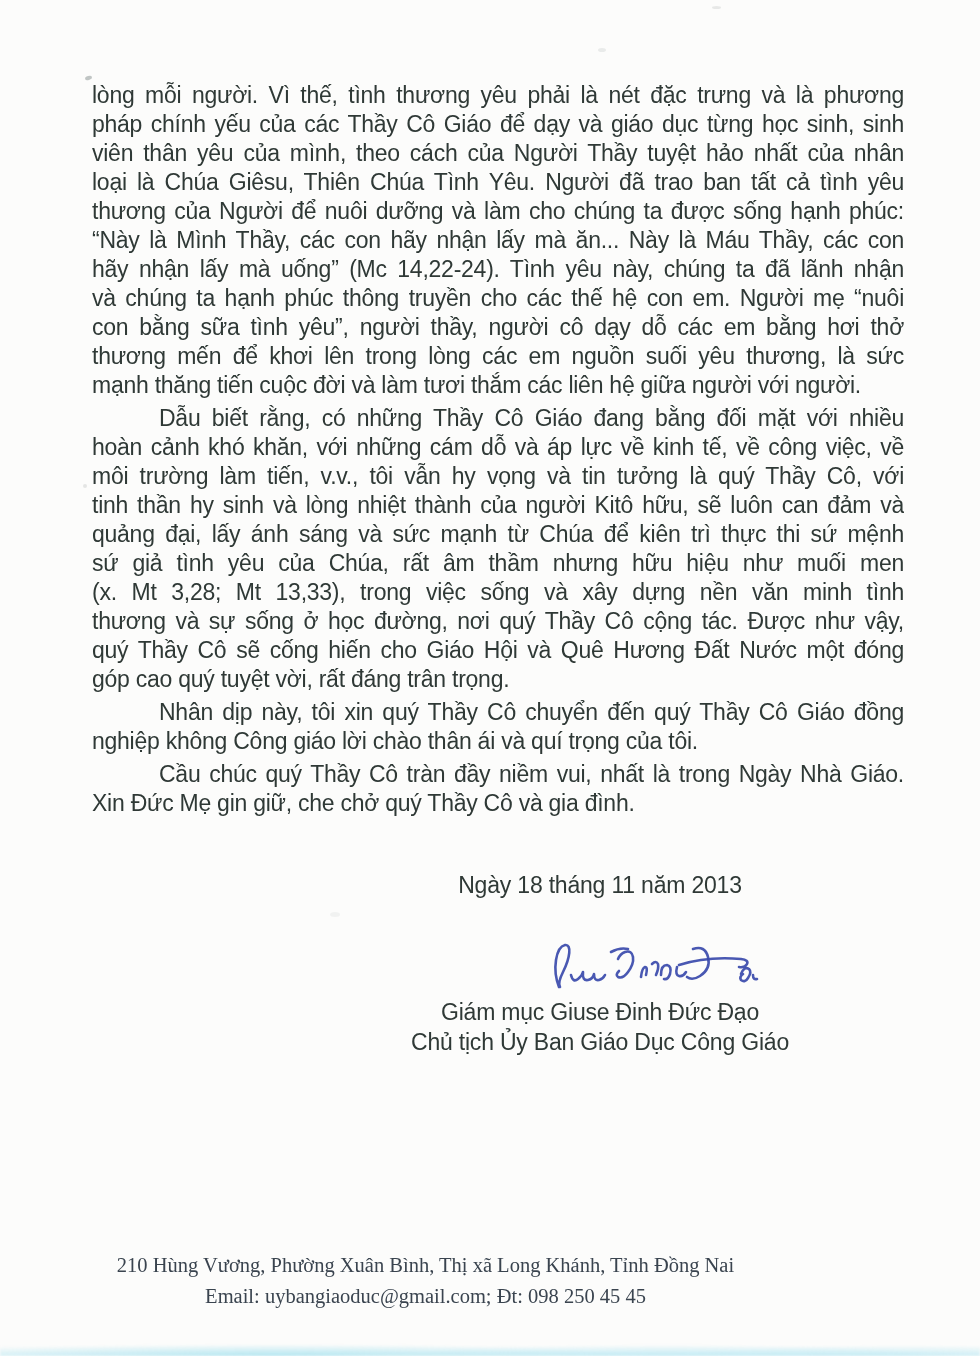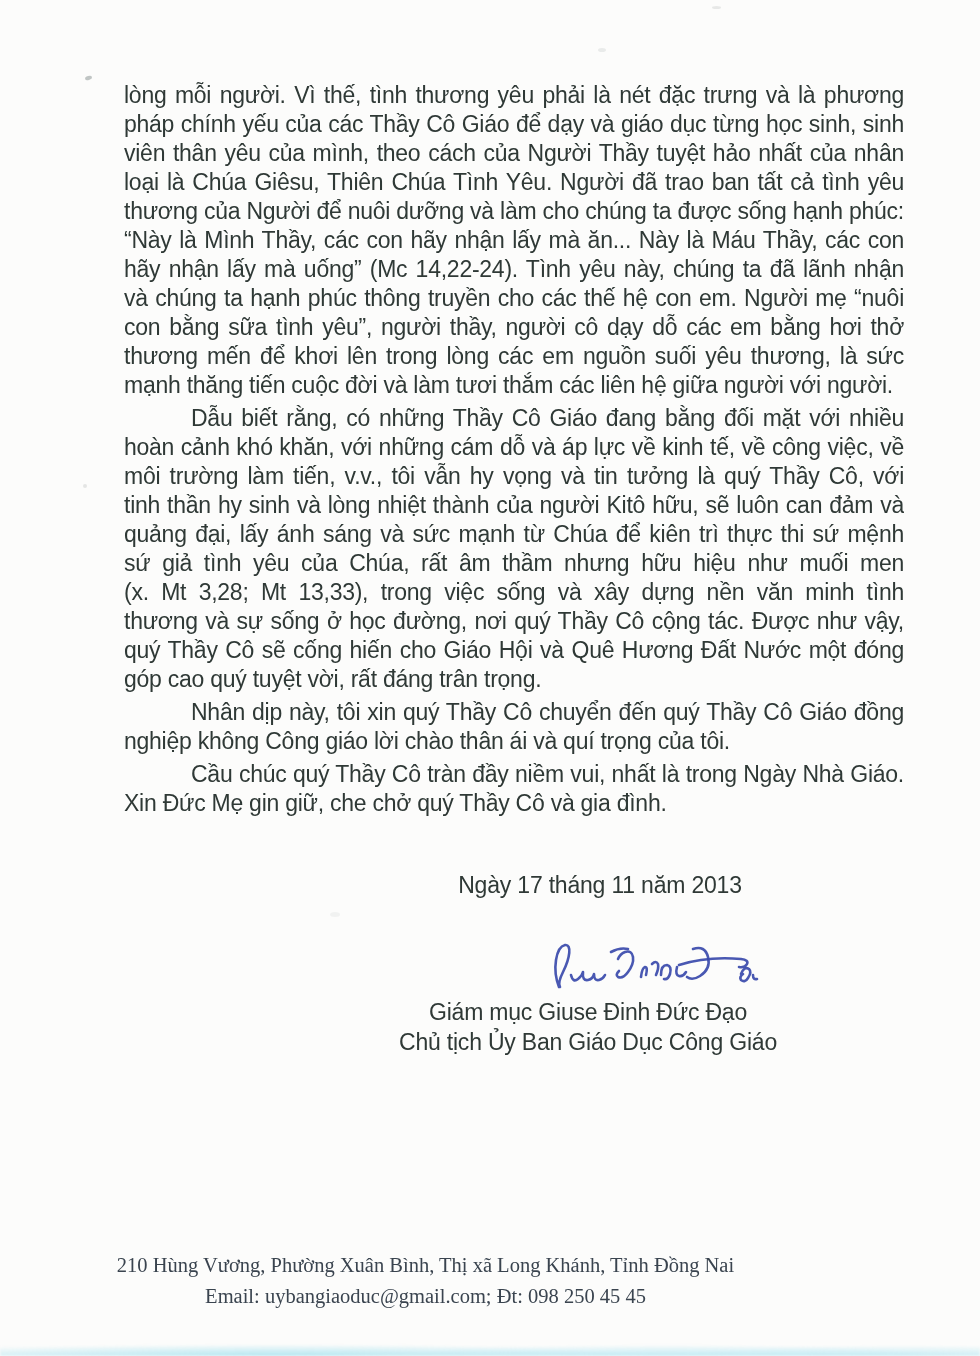--- a/index.html
+++ b/index.html
@@ -7,31 +7,31 @@
   .page{
     position:relative;width:980px;height:1356px;background:#fcfcfb;overflow:hidden;
     font-family:"Liberation Sans",sans-serif;
     --text:#2f3936; --footer:#3a444f; --ink:#3a4aab;
   }
   .letter-body{
     position:absolute;left:92px;top:81px;width:812px;
     color:var(--text);font-size:23px;line-height:29px;letter-spacing:-0.25px;
   }
   .para{margin:0 0 4px 0;}
-  .line{height:29px;overflow:hidden;text-align:justify;text-align-last:justify;margin-left:32px;}
+  .line{height:29px;overflow:hidden;text-align:justify;text-align-last:justify;}
   .line.last{text-align-last:left;}
   .line.indent{padding-left:67px;}
   .date-line{
     position:absolute;left:290px;top:872px;width:620px;text-align:center;
     color:var(--text);font-size:23px;letter-spacing:-0.2px;
   }
   .signature-svg{position:absolute;left:545px;top:939px;width:216px;height:60px;}
   .signature-svg path{stroke:var(--ink);stroke-width:2.6;fill:none;stroke-linecap:round;stroke-linejoin:round;opacity:.92;}
   .signer-block{
-    position:absolute;left:278px;top:997px;width:620px;text-align:center;
+    position:absolute;left:290px;top:997px;width:620px;text-align:center;
     color:var(--text);font-size:23px;line-height:30px;letter-spacing:-0.2px;
   }
   .footer{
     position:absolute;left:0;top:1250px;width:851px;text-align:center;
     font-family:"Liberation Serif",serif;font-size:20.5px;line-height:31px;color:var(--footer);
   }
   
   .speck{position:absolute;background:rgba(120,130,128,.45);border-radius:50%;}
   .speck.s1{left:85px;top:76px;width:7px;height:4px;transform:rotate(-15deg);}
   .speck.s2{left:712px;top:6px;width:9px;height:3px;opacity:.35;}
@@ -82,21 +82,21 @@
       <div class="para">
         <div class="line indent">Nhân dịp này, tôi xin quý Thầy Cô chuyển đến quý Thầy Cô Giáo đồng</div>
         <div class="line last">nghiệp không Công giáo lời chào thân ái và quí trọng của tôi.</div>
       </div>
       <div class="para">
         <div class="line indent">Cầu chúc quý Thầy Cô tràn đầy niềm vui, nhất là trong Ngày Nhà Giáo.</div>
         <div class="line last">Xin Đức Mẹ gin giữ, che chở quý Thầy Cô và gia đình.</div>
       </div>
     </div>
 
-  <div class="date-line">Ngày 17 tháng 11 năm 2013</div>
+  <div class="date-line">Ngày 18 tháng 11 năm 2013</div>
 
   <svg class="signature-svg" viewBox="0 0 216 60" aria-label="handwritten signature">
     <path d="M14 48 C7 30 11 8 20 6 C27 5 25 19 18 33 C15 39 13 45 15 48"></path>
     <path d="M26 36 q2 8 7 4 q4 -3 5 -7 q-1 9 5 8 q5 -1 6 -6 q0 7 5 6 q4 -1 6 -5"></path>
     <path d="M74 32 q-4 4 -1 6 q5 2 10 -5 q6 -8 5 -15 q-1 -7 -8 -5 q-5 2 -7 7"></path>
     <path d="M66 13 q9 -5 17 -3"></path>
     <path d="M96 38 q1 -9 4 -10 q3 0 1 8 m6 -11 q4 -4 6 0 q1 4 -2 11"></path>
     <path d="M116 36 q0 -10 6 -10 q5 1 3 9 q-2 6 -6 5 m13 -12 q-2 8 2 9 q4 1 7 -4"></path>
     <path d="M148 10 q12 -4 15 8 q3 12 -8 19 q-8 5 -13 1"></path>
     <path d="M134 26 q28 -9 62 -6 q8 1 6 5 q-2 4 -8 3"></path>

